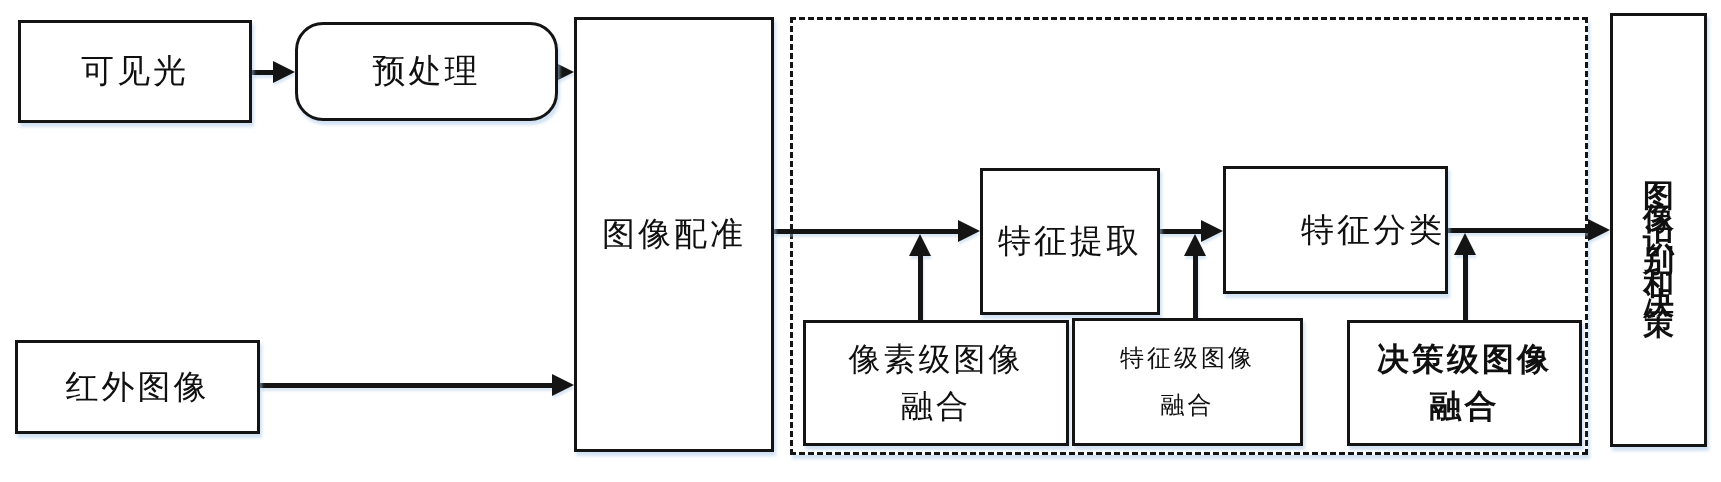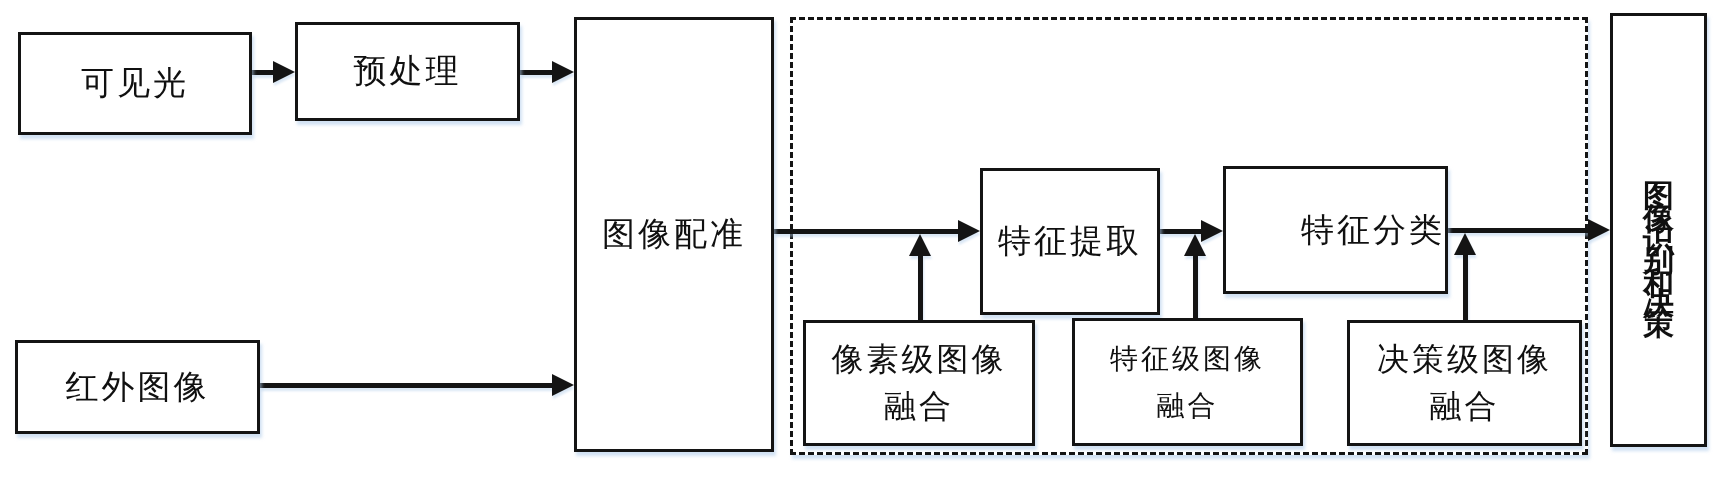--- a/index.html
+++ b/index.html
@@ -67,30 +67,30 @@
   }
   .varrow .head{
     width:0;height:0;flex:0 0 auto;
     border-left:11px solid transparent;
     border-right:11px solid transparent;
     border-bottom:22px solid var(--line);
   }
   .varrow .shaft{flex:1 1 auto;width:5px;background:var(--line);}
 
   
-  #node-visible-light{left:18px;top:32px;width:234px;height:103px;gap:36px;}
-  #node-preprocess{left:295px;top:22px;width:225px;height:99px;}
+  #node-visible-light{left:18px;top:20px;width:234px;height:103px;gap:36px;}
+  #node-preprocess{left:295px;top:22px;width:263px;height:99px;border-radius:28px;}
   #node-infrared{left:15px;top:340px;width:245px;height:94px;}
   #node-register{left:574px;top:17px;width:200px;height:435px;}
   #fusion-dashed-group{left:790px;top:17px;width:798px;height:438px;}
   #node-feature-extract{left:980px;top:168px;width:180px;height:147px;}
   #node-feature-classify{left:1223px;top:166px;width:225px;height:128px;align-items:flex-end;}
-  #node-pixel-fusion{left:803px;top:320px;width:232px;height:126px;font-size:32px;}
-  #node-feature-fusion{left:1072px;top:318px;width:231px;height:128px;font-size:28px;}
-  #node-decision-fusion{left:1347px;top:320px;width:235px;height:126px;font-size:32px;}
+  #node-pixel-fusion{left:803px;top:320px;width:266px;height:126px;font-size:32px;}
+  #node-feature-fusion{left:1072px;top:318px;width:231px;height:128px;font-size:24px;}
+  #node-decision-fusion{left:1347px;top:320px;width:235px;height:126px;font-size:32px;font-weight:bold;}
   #node-output{left:1610px;top:13px;width:97px;height:434px;}
 
   #arrow-visible-to-preprocess{left:252px;top:61px;width:43px;}
   #arrow-preprocess-to-register{left:520px;top:61px;width:54px;}
   #arrow-infrared-to-register{left:260px;top:374px;width:314px;}
   #arrow-register-to-extract{left:774px;top:220px;width:206px;}
   #arrow-extract-to-classify{left:1160px;top:220px;width:63px;}
   #arrow-classify-to-output{left:1448px;top:219px;width:162px;}
 
   #arrow-pixel-up{left:909px;top:234px;height:86px;}

